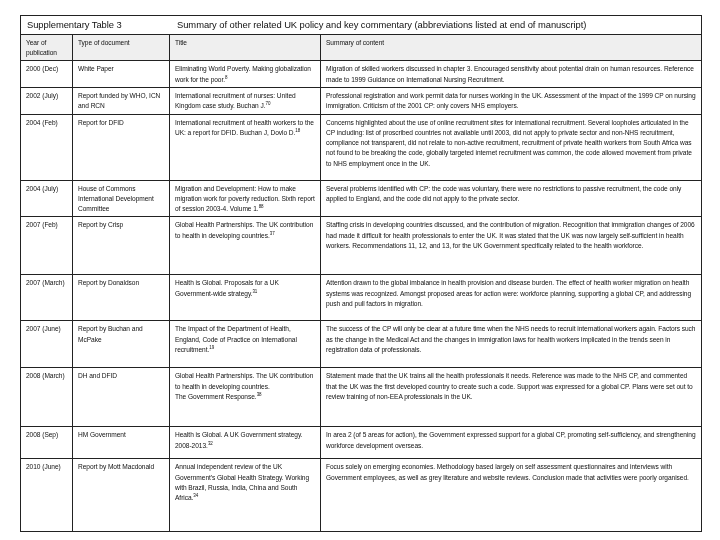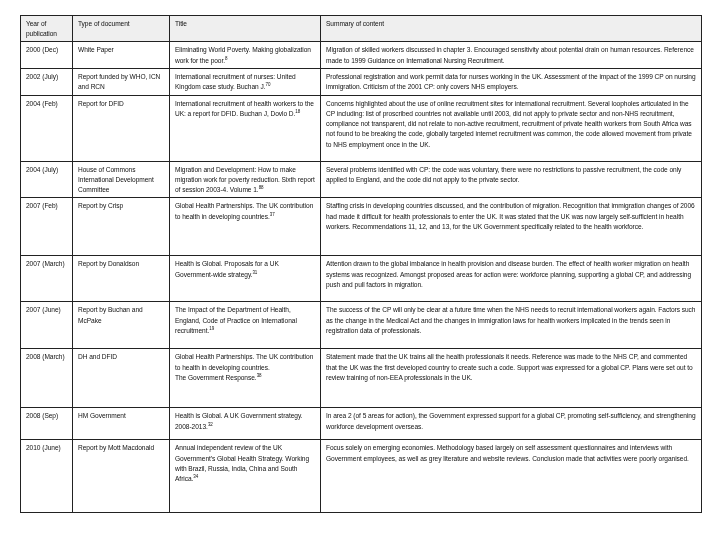--- a/index.html
+++ b/index.html
@@ -20,20 +20,25 @@
 
 <div class="page">
 <table>
   <colgroup>
         <col class="c1">
         <col class="c2">
         <col class="c3">
         <col class="c4">
       </colgroup>
   <tbody>
+        <tr class="title-row">
+    <td colspan="4">
+      <span class="label">Supplementary Table 3</span><span>Summary of other related UK policy and key commentary (abbreviations listed at end of manuscript)</span>
+    </td>
+  </tr>
   <tr class="head-row">
     <td>Year of publication</td>
     <td>Type of document</td>
     <td>Title</td>
     <td>Summary of content</td>
   </tr>
 
   <tr style="height:26px">
     <td>2000 (Dec)</td>
     <td>White Paper</td>

